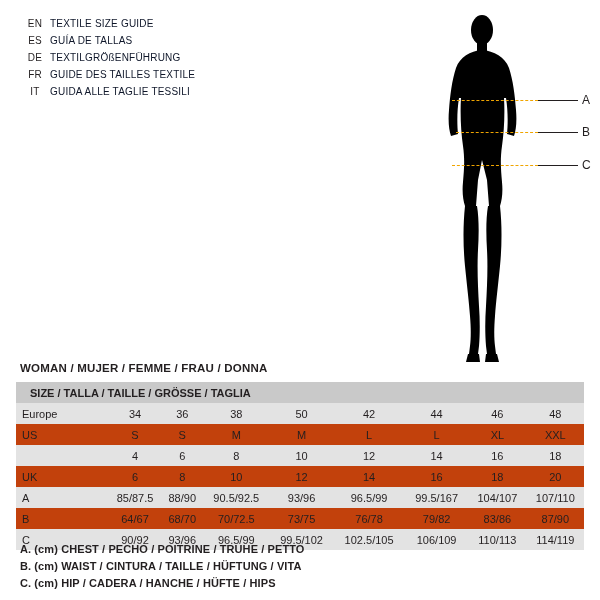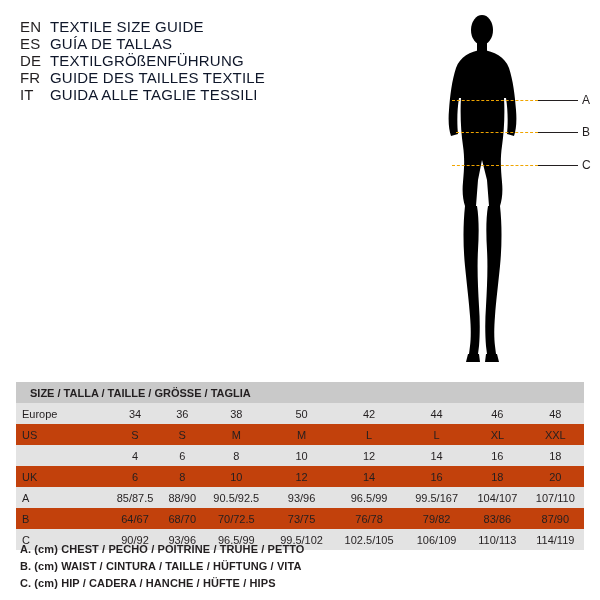--- a/index.html
+++ b/index.html
@@ -25,22 +25,23 @@
   .titles {
     position: absolute;
     left: 20px;
     top: 18px;
     width: 330px;
   }
   .title-row {
     display: flex;
     align-items: baseline;
     height: 17px;
-    font-size: 15px;
+    font-size: 10px;
     letter-spacing: .2px;
+    text-align: center;
   }
   .title-lang {
     width: 30px;
     flex: 0 0 30px;
     color: #231f20;
   }
   .title-text {
     color: #0f172a;
     white-space: nowrap;
   }
@@ -216,20 +217,21 @@
 
     <div class="guide" style="left:26px; top:122px; width:82px;"></div>
     <div class="guide-solid" style="left:108px; top:122px; width:40px;"></div>
     <div class="guide-label" style="left:152px; top:115px;">B</div>
 
     <div class="guide" style="left:22px; top:155px; width:86px;"></div>
     <div class="guide-solid" style="left:108px; top:155px; width:40px;"></div>
     <div class="guide-label" style="left:152px; top:148px;">C</div>
   </div>
 
+  <div class="woman-head">WOMAN / MUJER / FEMME / FRAU / DONNA</div>
 
   <table class="size">
     <tbody>
       <tr class="head">
         <td colspan="9">SIZE / TALLA / TAILLE / GRÖSSE / TAGLIA</td>
       </tr>
 
       <tr class="shade">
         <td class="rowlabel">Europe</td>
         <td>34</td>

